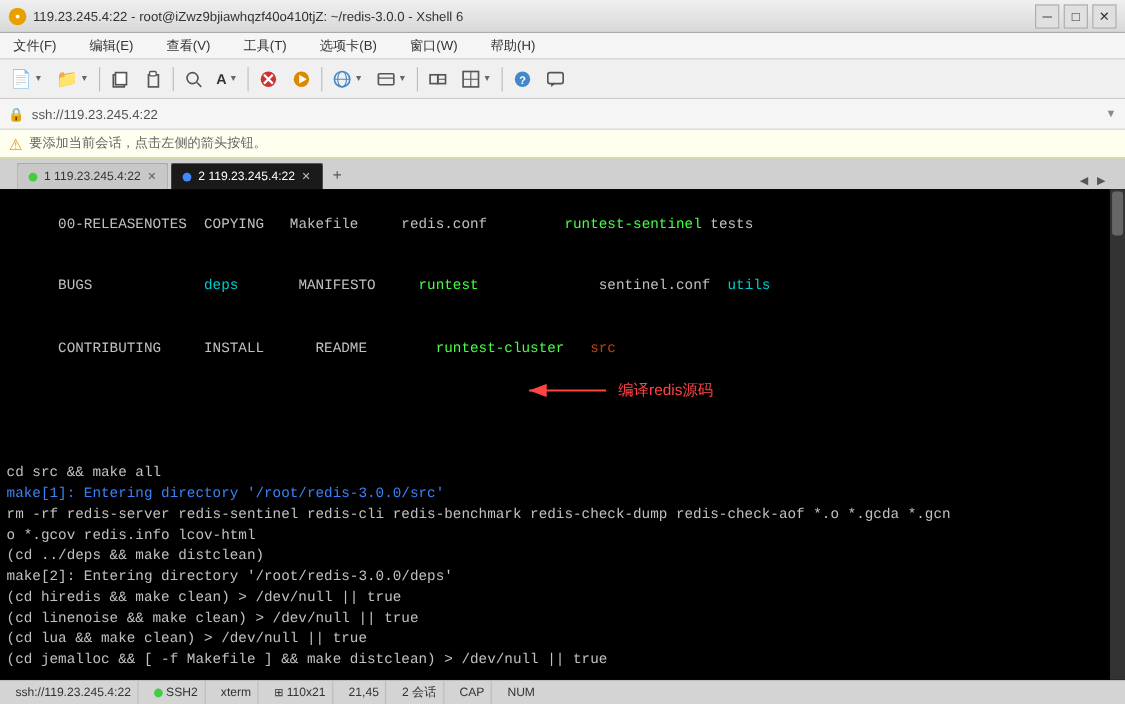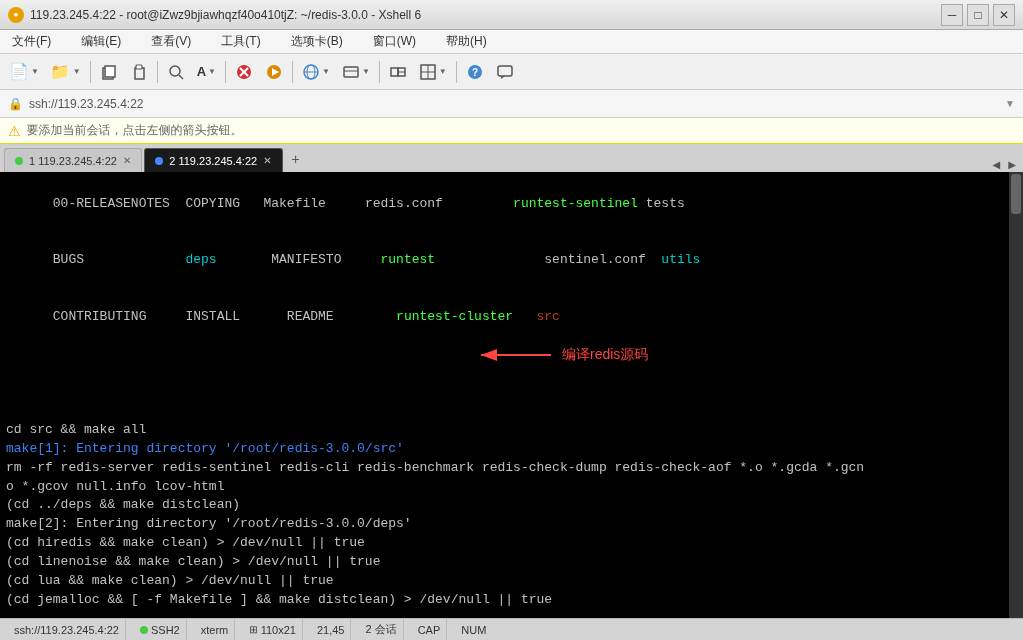--- a/index.html
+++ b/index.html
@@ -120,21 +120,21 @@
       gap: 6px;
     }
     .info-icon { color: #e8a000; font-size: 14px; }
 
     
     .tab-bar {
       background: #d0d0d0;
       height: 28px;
       display: flex;
       align-items: flex-end;
-      padding: 0 4px;
+      padding: 0 15px;
       gap: 2px;
     }
     .tab {
       height: 24px;
       padding: 0 10px;
       font-size: 11px;
       display: flex;
       align-items: center;
       gap: 6px;
       cursor: pointer;
@@ -382,21 +382,21 @@
             </marker>
           </defs>
           <line x1="75" y1="11" x2="5" y2="11" stroke="#ff4444" stroke-width="2" marker-end="url(#arrowhead)"></line>
         </svg>
         <span style="color:#ff4444; font-family:'SimHei','Microsoft YaHei',sans-serif; font-size:14px;">编译redis源码</span>
       </span>
     </div>
     <div class="terminal-line"><span style="color:#c0c0c0;">cd src &amp;&amp; make all</span></div>
     <div class="terminal-line"><span style="color:#3b82f6;">make[1]: Entering directory '/root/redis-3.0.0/src'</span></div>
     <div class="terminal-line"><span style="color:#c0c0c0;">rm -rf redis-server redis-sentinel redis-cli redis-benchmark redis-check-dump redis-check-aof *.o *.gcda *.gcn</span></div>
-    <div class="terminal-line"><span style="color:#c0c0c0;">o *.gcov null.info lcov-html</span></div>
+    <div class="terminal-line"><span style="color:#c0c0c0;">o *.gcov redis.info lcov-html</span></div>
     <div class="terminal-line"><span style="color:#c0c0c0;">(cd ../deps &amp;&amp; make distclean)</span></div>
     <div class="terminal-line"><span style="color:#c0c0c0;text-align:right;">make[2]: Entering directory '/root/redis-3.0.0/deps'</span></div>
     <div class="terminal-line"><span style="color:#c0c0c0;">(cd hiredis &amp;&amp; make clean) &gt; /dev/null || true</span></div>
     <div class="terminal-line"><span style="color:#c0c0c0;">(cd linenoise &amp;&amp; make clean) &gt; /dev/null || true</span></div>
     <div class="terminal-line"><span style="color:#c0c0c0;">(cd lua &amp;&amp; make clean) &gt; /dev/null || true</span></div>
     <div class="terminal-line"><span style="color:#c0c0c0;">(cd jemalloc &amp;&amp; [ -f Makefile ] &amp;&amp; make distclean) &gt; /dev/null || true</span></div>
 
   </div>
 
   <div class="terminal-scroll">

